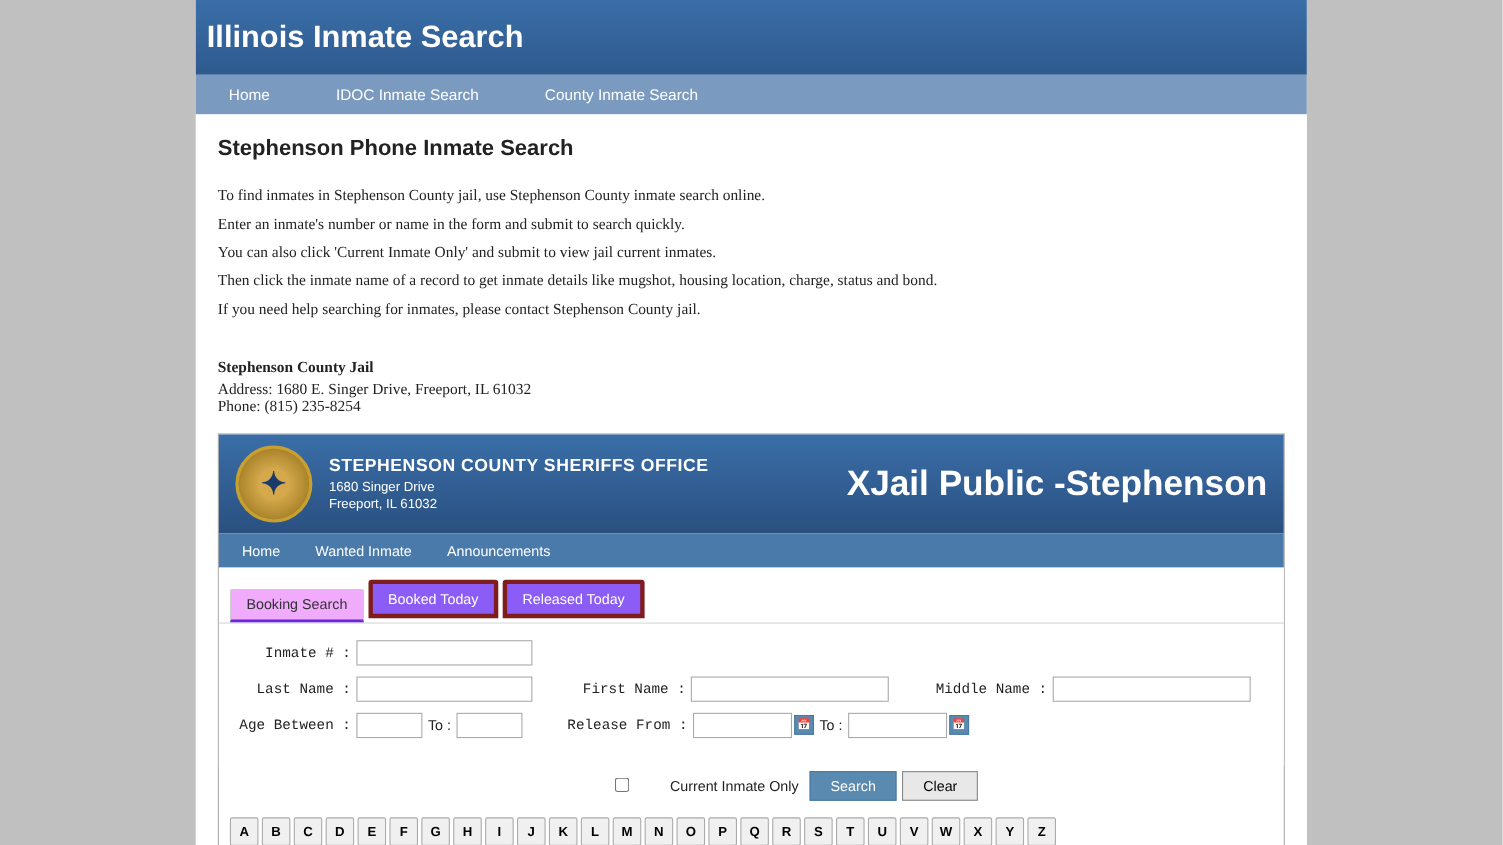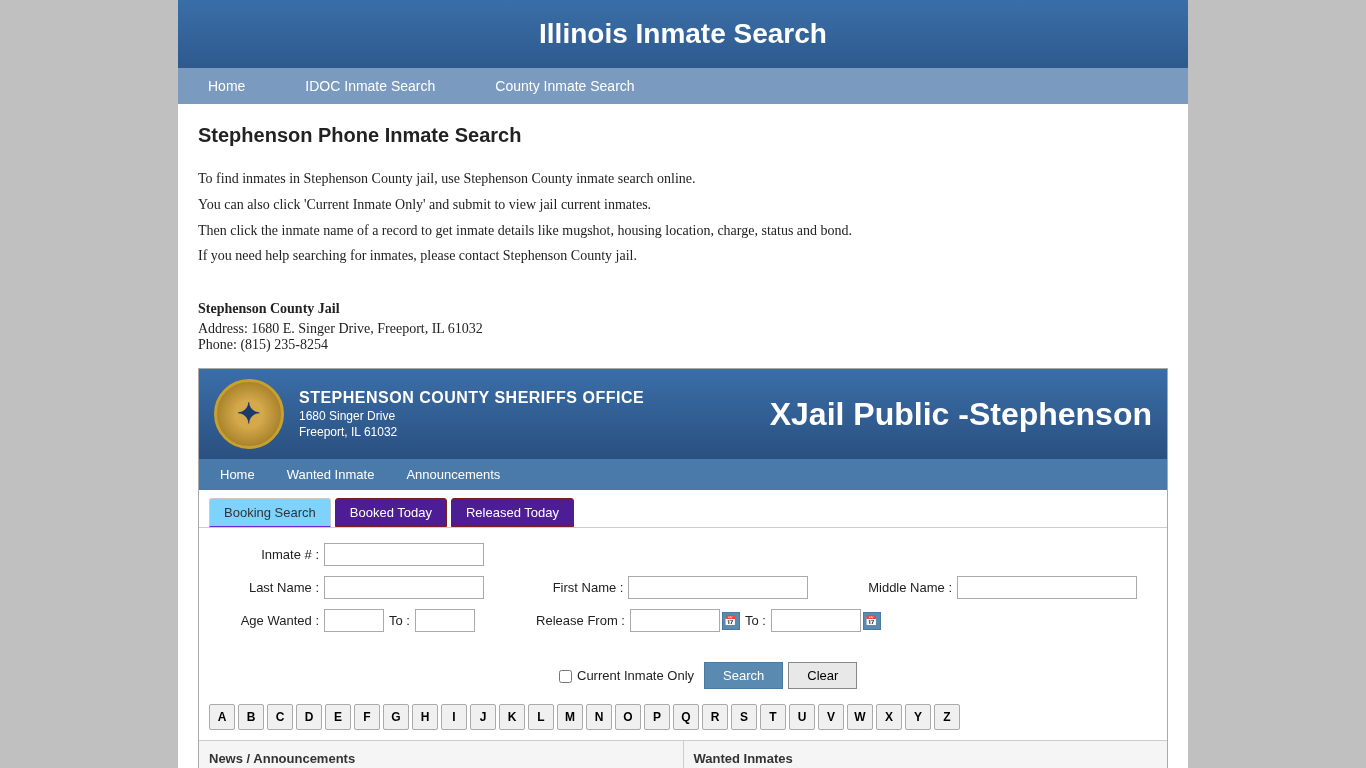--- a/index.html
+++ b/index.html
@@ -11,21 +11,21 @@
     }
     #outer-wrapper {
       width: 1010px;
       margin: 0 auto;
       background: #fff;
     }
     
     #site-header {
       background: #2e5a8e;
       background: linear-gradient(180deg, #3a6ea8 0%, #2e5a8e 100%);
-      text-align: center;
+      text-align: left;
       padding: 18px 10px;
     }
     #site-title {
       color: #fff;
       font-size: 28px;
       font-weight: bold;
       font-family: Arial, sans-serif;
     }
     
     #top-nav {
@@ -133,41 +133,42 @@
       font-size: 13px;
       padding: 6px 14px;
       cursor: pointer;
       border: 1px solid #ccc;
       background: #f0f0f0;
       color: #333;
       margin-right: 4px;
       border-radius: 3px 3px 0 0;
     }
     .tab-item.active {
-      background: #7dd3fc;
-      border-bottom: 1px solid #6d28d9;
+      background: #f0abfc;
+      border-bottom: 3px solid #6d28d9;
       font-weight: normal;
+      margin-top: 11px;
     }
     .tab-item.btn-style {
-      background: #4c1d95;
-      color: #fff;
-      border: 1px solid #7f1d1d;
+      background: #8b5cf6;
+      color: #fff;
+      border: 4px solid #7f1d1d;
     }
     
     #search-form {
       padding: 15px 10px;
       background: #fff;
     }
     .form-row {
       display: flex;
       align-items: center;
       margin-bottom: 10px;
     }
     .form-label {
-      font-family: Liberation Sans, sans-serif;
+      font-family: Liberation Mono, monospace;
       font-size: 13px;
       text-align: right;
       width: 110px;
       margin-right: 5px;
       flex-shrink: 0;
     }
     .form-input {
       border: 1px solid #aaa;
       padding: 3px 5px;
       font-size: 13px;
@@ -207,23 +208,24 @@
       margin-left: 2px;
     }
     
     #bottom-controls {
       display: flex;
       align-items: center;
       padding: 5px 10px 10px 10px;
     }
     #current-inmate-check {
       display: flex;
-      align-items: flex-end;
+      align-items: flex-start;
       margin-left: 350px;
       margin-right: 10px;
+      gap: 32px;
     }
     #current-inmate-check input[type=checkbox] {
       margin-right: 5px;
     }
     #current-inmate-label {
       font-family: Arial, sans-serif;
       font-size: 13px;
     }
     .action-btn {
       padding: 5px 18px;
@@ -315,20 +317,21 @@
     <a class="top-nav-item">Home</a>
     <a class="top-nav-item">IDOC Inmate Search</a>
     <a class="top-nav-item">County Inmate Search</a>
   </div>
 
   <div id="main-content">
     <div id="page-heading">Stephenson Phone Inmate Search</div>
 
     <div id="intro-text">
       <p>To find inmates in Stephenson County jail, use Stephenson County inmate search online.</p>
+      <p>Enter an inmate's number or name in the form and submit to search quickly.</p>
       <p>You can also click 'Current Inmate Only' and submit to view jail current inmates.</p>
       <p>Then click the inmate name of a record to get inmate details like mugshot, housing location, charge, status and bond.</p>
       <p>If you need help searching for inmates, please contact Stephenson County jail.</p>
     </div>
 
     <div id="jail-info">
       <div class="jail-name">Stephenson County Jail</div>
       <div>Address: 1680 E. Singer Drive, Freeport, IL 61032</div>
       <div>Phone: (815) 235-8254</div>
     </div>
@@ -381,21 +384,21 @@
           </div>
           <div style="width:30px;"></div>
           <div class="form-cell">
             <span class="form-label" style="width:120px;">Middle Name :</span>
             <input type="text" class="form-input form-input-md" style="">
           </div>
         </div>
 
         <div class="form-row">
           <div class="form-cell">
-            <span class="form-label">Age Wanted :</span>
+            <span class="form-label">Age Between :</span>
             <input type="text" class="form-input" style="width: 60px;">
             <span class="to-label">To :</span>
             <input type="text" class="form-input" style="width: 60px;">
           </div>
           <div style="width:20px;"></div>
           <div class="form-cell">
             <span class="form-label">Release From :</span>
             <input type="text" class="form-input" style="width: 90px;">
             <span class="cal-icon">📅</span>
             <span class="to-label">To :</span>

